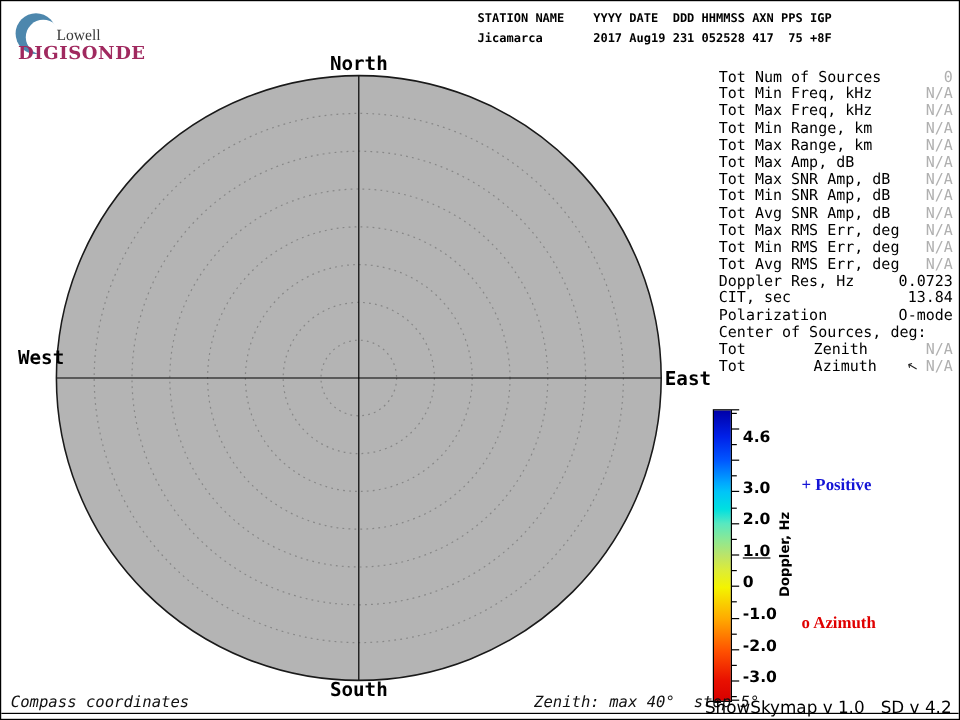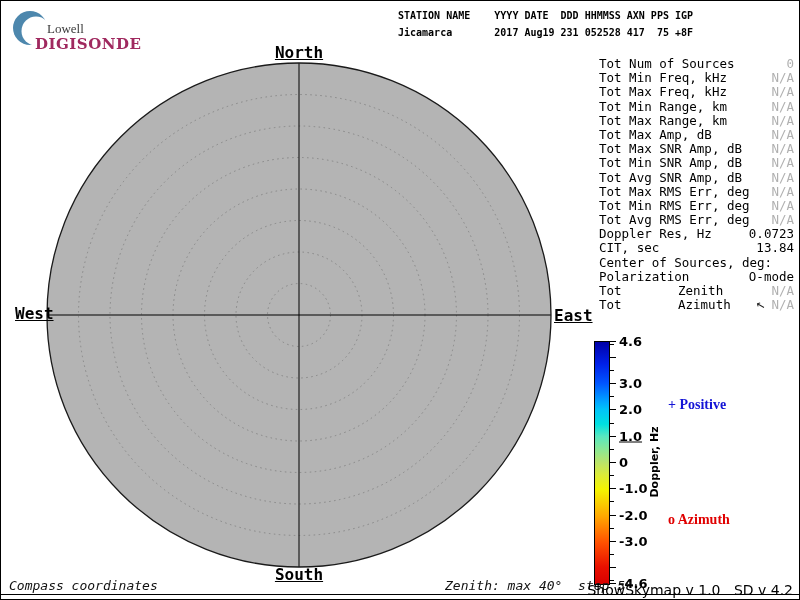--- a/index.html
+++ b/index.html
@@ -9,39 +9,39 @@
     font-family:"DejaVu Sans Mono", monospace;
   }
   
   #logo{position:absolute;left:8px;top:6px;width:130px;height:44px;}
   #logo svg{position:absolute;left:0;top:0;}
   .logo-lowell{
     position:absolute;left:38px;top:14px;
     font-family:Liberation Serif, serif;font-size:13px;color:#3a3a3a;
   }
   .logo-digisonde{
-    position:absolute;left:26px;top:28px;
+    position:absolute;left:6px;top:28px;
     font-family:"DejaVu Serif", serif;font-size:15px;font-weight:bold;
     color:#a0295f;letter-spacing:0.5px;
   }
   
   #header{
     position:absolute;left:397px;top:6px;
     font-family:"DejaVu Sans Mono", monospace;font-weight:bold;
     font-size:10px;line-height:17px;color:#000;white-space:pre;
   }
   
   #skymap{position:absolute;left:0;top:0;}
   .compass-label{
     position:absolute;font-family:"DejaVu Sans Mono", monospace;
-    font-weight:bold;font-size:16px;color:#000;text-decoration:underline;
+    font-weight:bold;font-size:16px;color:#000;
   }
   #north-label{left:298px;top:42px;transform:translateX(-50%);}
   #south-label{left:298px;top:564px;transform:translateX(-50%);}
-  #west-label{left:14px;top:303px;}
+  #west-label{left:14px;top:287px;}
   #east-label{left:553px;top:305px;}
   
   #stats{
     position:absolute;left:598px;top:56px;width:196px;
     font-size:12.5px;line-height:14.2px;color:#000;
   }
   .stat-row{position:relative;height:14.2px;white-space:pre;}
   .stat-mid{position:absolute;left:79px;top:0;}
   .stat-value{position:absolute;right:1px;top:0;}
   .stat-value.dim{color:#b0b0b0;}
@@ -52,21 +52,21 @@
   
   #colorbar{
     position:absolute;left:593px;top:340px;width:14px;height:242px;
     border:1px solid #000;
   }
   .cb-tick{position:absolute;left:609px;height:1px;background:#000;}
   .cb-tick.major{width:6px;}
   .cb-tick.minor{width:4px;}
   .cb-label{
     position:absolute;left:618px;transform:translateY(-50%);
-    font-family:"DejaVu Sans", sans-serif;font-weight:bold;font-size:13px;color:#000;
+    font-family:"DejaVu Sans", sans-serif;font-weight:bold;font-size:13px;color:#000;margin-top:24px;
   }
   #colorbar-title{
     position:absolute;left:653px;top:461px;
     transform:translate(-50%,-50%) rotate(-90deg);
     font-family:"DejaVu Sans", sans-serif;font-weight:bold;font-size:11px;color:#000;
     white-space:nowrap;
   }
   
   .legend-item{
     position:absolute;font-family:Liberation Serif, serif;
@@ -135,22 +135,22 @@
       <div class="stat-row"><span>Tot Max Range, km</span><span class="stat-value dim">N/A</span></div>
       <div class="stat-row"><span>Tot Max Amp, dB</span><span class="stat-value dim">N/A</span></div>
       <div class="stat-row"><span>Tot Max SNR Amp, dB</span><span class="stat-value dim">N/A</span></div>
       <div class="stat-row"><span>Tot Min SNR Amp, dB</span><span class="stat-value dim">N/A</span></div>
       <div class="stat-row"><span>Tot Avg SNR Amp, dB</span><span class="stat-value dim">N/A</span></div>
       <div class="stat-row"><span>Tot Max RMS Err, deg</span><span class="stat-value dim">N/A</span></div>
       <div class="stat-row"><span>Tot Min RMS Err, deg</span><span class="stat-value dim">N/A</span></div>
       <div class="stat-row"><span>Tot Avg RMS Err, deg</span><span class="stat-value dim">N/A</span></div>
       <div class="stat-row"><span>Doppler Res, Hz</span><span class="stat-value">0.0723</span></div>
       <div class="stat-row"><span>CIT, sec</span><span class="stat-value">13.84</span></div>
+      <div class="stat-row"><span>Polarization</span><span class="stat-value">O-mode</span></div>
       <div class="stat-row"><span>Center of Sources, deg:</span></div>
-      <div class="stat-row"><span>Polarization</span><span class="stat-value">O-mode</span></div>
       <div class="stat-row"><span>Tot</span><span class="stat-mid">Zenith</span><span class="stat-value dim">N/A</span></div>
       <div class="stat-row"><span>Tot</span><span class="stat-mid">Azimuth</span><span class="cursor-glyph">↖</span><span class="stat-value dim">N/A</span></div>
     </div>
 
   <div id="colorbar" style="background: linear-gradient(rgb(0, 0, 168) 0%, rgb(0, 32, 232) 9%, rgb(0, 85, 255) 17%, rgb(0, 168, 255) 25%, rgb(0, 196, 248) 28%, rgb(0, 224, 224) 34%, rgb(88, 232, 192) 39%, rgb(144, 232, 144) 45%, rgb(188, 228, 104) 50%, rgb(220, 236, 56) 55%, rgb(244, 244, 0) 61%, rgb(255, 168, 0) 72%, rgb(255, 80, 0) 83%, rgb(232, 16, 0) 93%, rgb(216, 0, 0) 100%);"></div>
   <div id="colorbar-ticks">
       <div class="cb-tick major" style="top: 340px;"></div>
       <div class="cb-tick major" style="top: 582px;"></div>
       <div class="cb-tick minor" style="top: 579.37px;"></div>
       <div class="cb-tick major" style="top: 566.217px;"></div>

